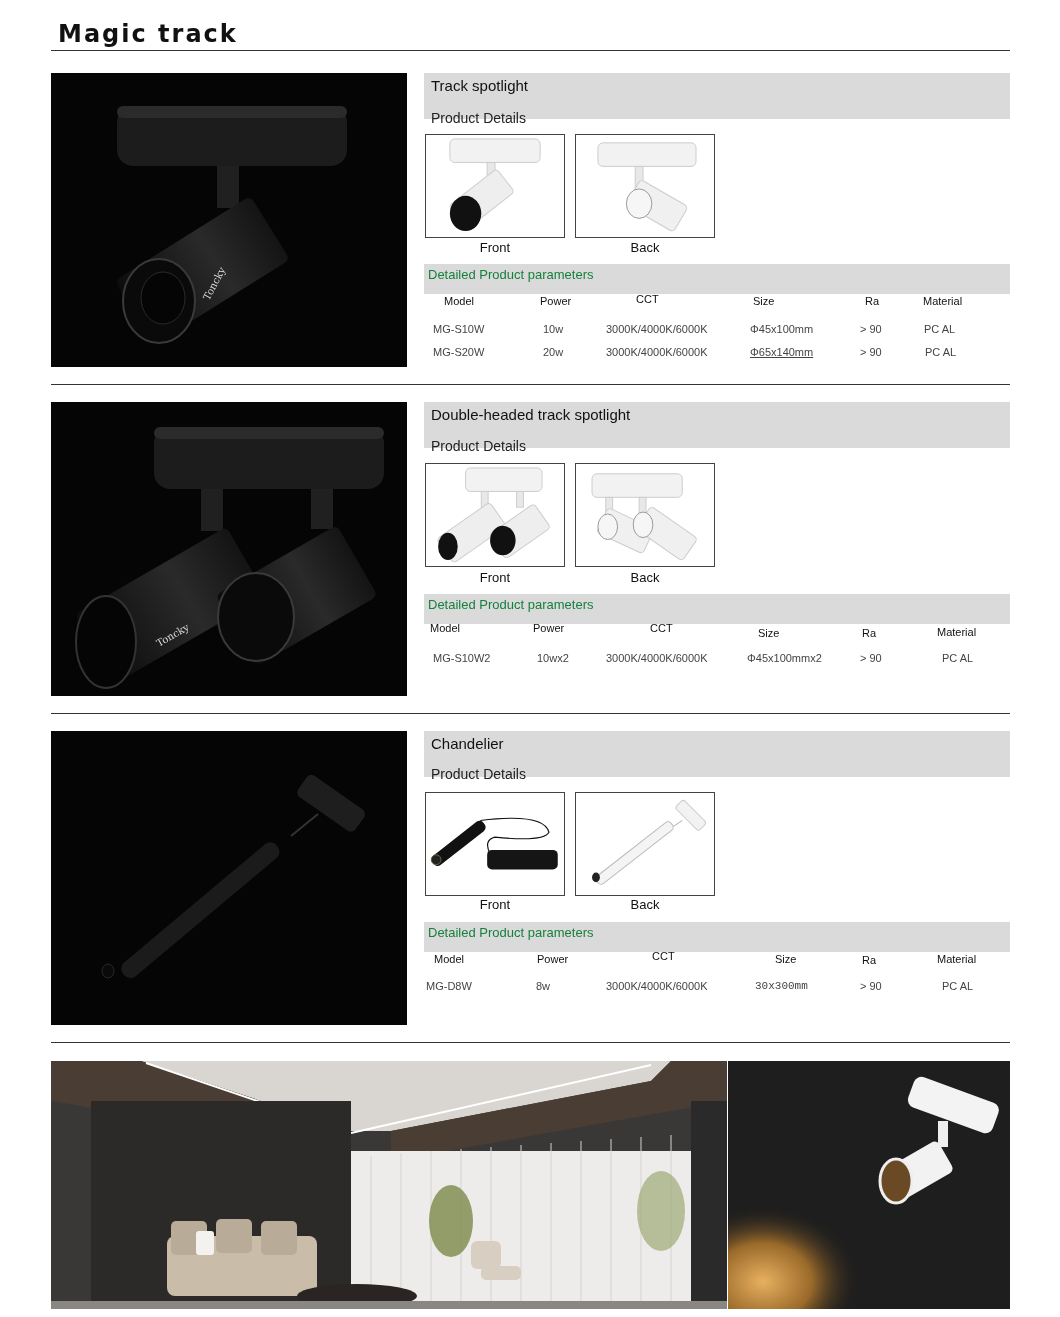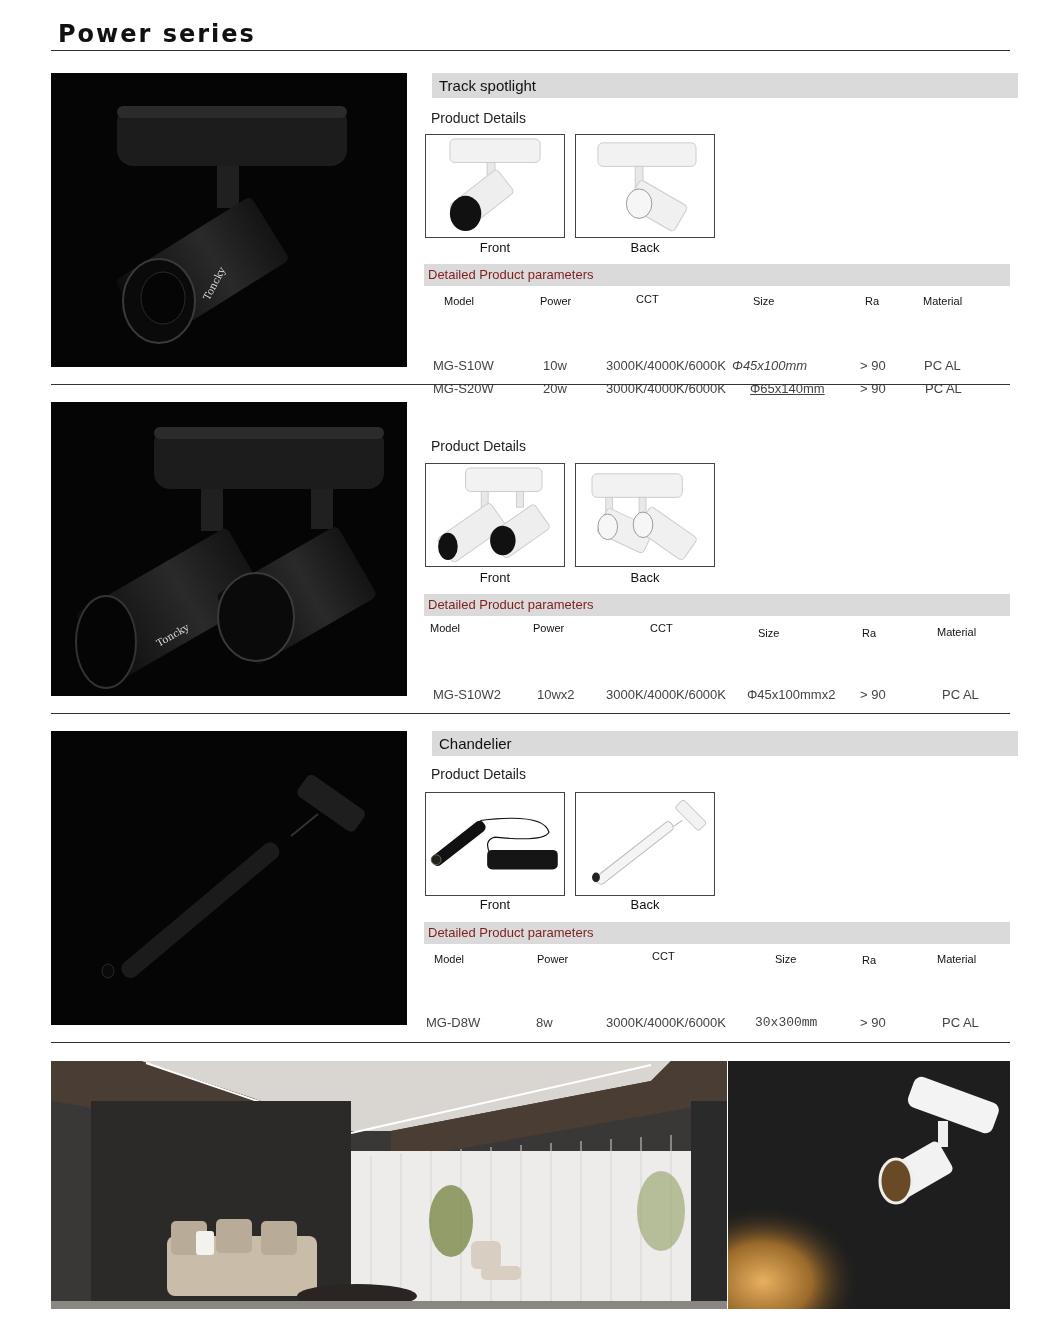--- a/index.html
+++ b/index.html
@@ -15,49 +15,49 @@
 
   .section { position: absolute; left: 51px; width: 959px; height: 294px; }
   .hero {
     position: absolute; left: 0; top: 0; width: 356px; height: 294px;
     background: #050505; overflow: hidden;
   }
   .hero svg { width: 100%; height: 100%; display: block; }
 
   .info { position: absolute; left: 373px; top: 0; width: 586px; height: 294px; }
   .title-bar {
-    position: absolute; left: 0; top: 0; width: 586px; height: 25px;
-    background: #dadada; font-size: 15px; padding: 4px 0 0 7px; color: #111; margin-left: 8px;
+    position: absolute; left: 0; top: 0; width: 586px; height: 46px;
+    background: #dadada; font-size: 15px; padding: 4px 0 0 7px; color: #111;
   }
   .details-label { position: absolute; left: 7px; top: 37px; font-size: 14px; color: #222; }
   .thumb {
     position: absolute; top: 61px; width: 140px; height: 104px;
     border: 1px solid #444; background: #fff; overflow: hidden;
   }
   .thumb svg { width: 100%; height: 100%; display: block; }
   .thumb-cap { position: absolute; top: 167px; width: 140px; text-align: center; font-size: 13px; color: #111; }
 
   .params-bar {
-    position: absolute; left: 0; top: 191px; width: 586px; height: 22px;
-    background: #dadada; font-size: 13px; padding: 3px 0 0 4px; color: #7f1d1d;
+    position: absolute; left: 0; top: 191px; width: 586px; height: 30px;
+    background: #dadada; font-size: 13px; padding: 3px 0 0 4px; color: #15803d;
   }
   .param-grid { position: absolute; left: 0; top: 218px; width: 586px; }
   .param-head, .param-row { position: absolute; left: 0; width: 586px; height: 20px; }
   .param-head span { position: absolute; font-size: 11px; color: #111; }
-  .param-row span { position: absolute; font-size: 13px; color: #444; margin-top: 35px; }
+  .param-row span { position: absolute; font-size: 11px; color: #444; }
 
   .banner { position: absolute; left: 51px; top: 1061px; width: 959px; height: 248px; overflow: hidden; }
   .banner-left { position: absolute; left: 0; top: 0; width: 676px; height: 248px; background: #6a6561; }
   .banner-right { position: absolute; left: 677px; top: 0; width: 282px; height: 248px; background: #1c1c1c; }
   .banner svg { width: 100%; height: 100%; display: block; }
 </style>
 </head>
 <body>
 
-<div class="page-title">Power series</div>
+<div class="page-title">Magic track</div>
 <div class="rule" style="top:50px;"></div>
 
 <div class="section" style="top:73px;">
   <div class="hero">
     <svg viewBox="0 0 356 294">
       <defs>
         <linearGradient id="g1" x1="0" y1="0" x2="1" y2="0">
           <stop offset="0" stop-color="#0c0c0c"></stop>
             <stop offset="0.6" stop-color="#2a2a2a"></stop>
             <stop offset="1" stop-color="#141414"></stop>
@@ -106,21 +106,21 @@
         <span style="left:116px;">Power</span>
         <span style="left:212px;top:-2px;">CCT</span>
         <span style="left:329px;">Size</span>
         <span style="left:441px;">Ra</span>
         <span style="left:499px;">Material</span>
       </div>
       <div class="param-row" style="top:32px;">
         <span style="left:9px;">MG-S10W</span>
         <span style="left:119px;">10w</span>
         <span style="left:182px;">3000K/4000K/6000K</span>
-        <span style="left:308px;font-style:italic;">Φ45x100mm</span>
+        <span style="left:326px;">Φ45x100mm</span>
         <span style="left:436px;">&gt; 90</span>
         <span style="left:500px;">PC AL</span>
       </div>
       <div class="param-row" style="top:55px;">
         <span style="left:9px;">MG-S20W</span>
         <span style="left:119px;">20w</span>
         <span style="left:182px;">3000K/4000K/6000K</span>
         <span style="left:326px;text-decoration:underline;">Φ65x140mm</span>
         <span style="left:436px;">&gt; 90</span>
         <span style="left:501px;">PC AL</span>
@@ -149,20 +149,21 @@
         </g>
       <ellipse cx="55" cy="240" rx="30" ry="46" fill="#050505" stroke="#333" stroke-width="2"></ellipse>
       <g transform="rotate(-30 235 195)">
           <rect x="175" y="158" width="140" height="82" rx="6" fill="url(#g2)"></rect>
         </g>
       <ellipse cx="205" cy="215" rx="38" ry="44" fill="#0a0a0a" stroke="#3a3a3a" stroke-width="2"></ellipse>
       <text x="108" y="245" fill="#ddd" font-size="10" font-family="DejaVu Serif, serif" transform="rotate(-30 108 245)">Toncky</text>
     </svg>
   </div>
   <div class="info">
+    <div class="title-bar">Double-headed track spotlight</div>
     <div class="details-label" style="top:36px;">Product Details</div>
     <div class="thumb" style="left:1px;">
       <svg viewBox="0 0 140 104">
         <rect x="40" y="4" width="78" height="24" rx="5" fill="#f2f2f2" stroke="#ccc"></rect>
         <rect x="56" y="28" width="7" height="18" fill="#e8e8e8" stroke="#ccc"></rect>
         <rect x="92" y="28" width="7" height="16" fill="#e8e8e8" stroke="#ccc"></rect>
         <g transform="rotate(-35 45 72)">
             <rect x="14" y="56" width="66" height="30" rx="4" fill="#eee" stroke="#ccc"></rect>
           </g>
         <ellipse cx="22" cy="84" rx="10" ry="14" fill="#111"></ellipse>

